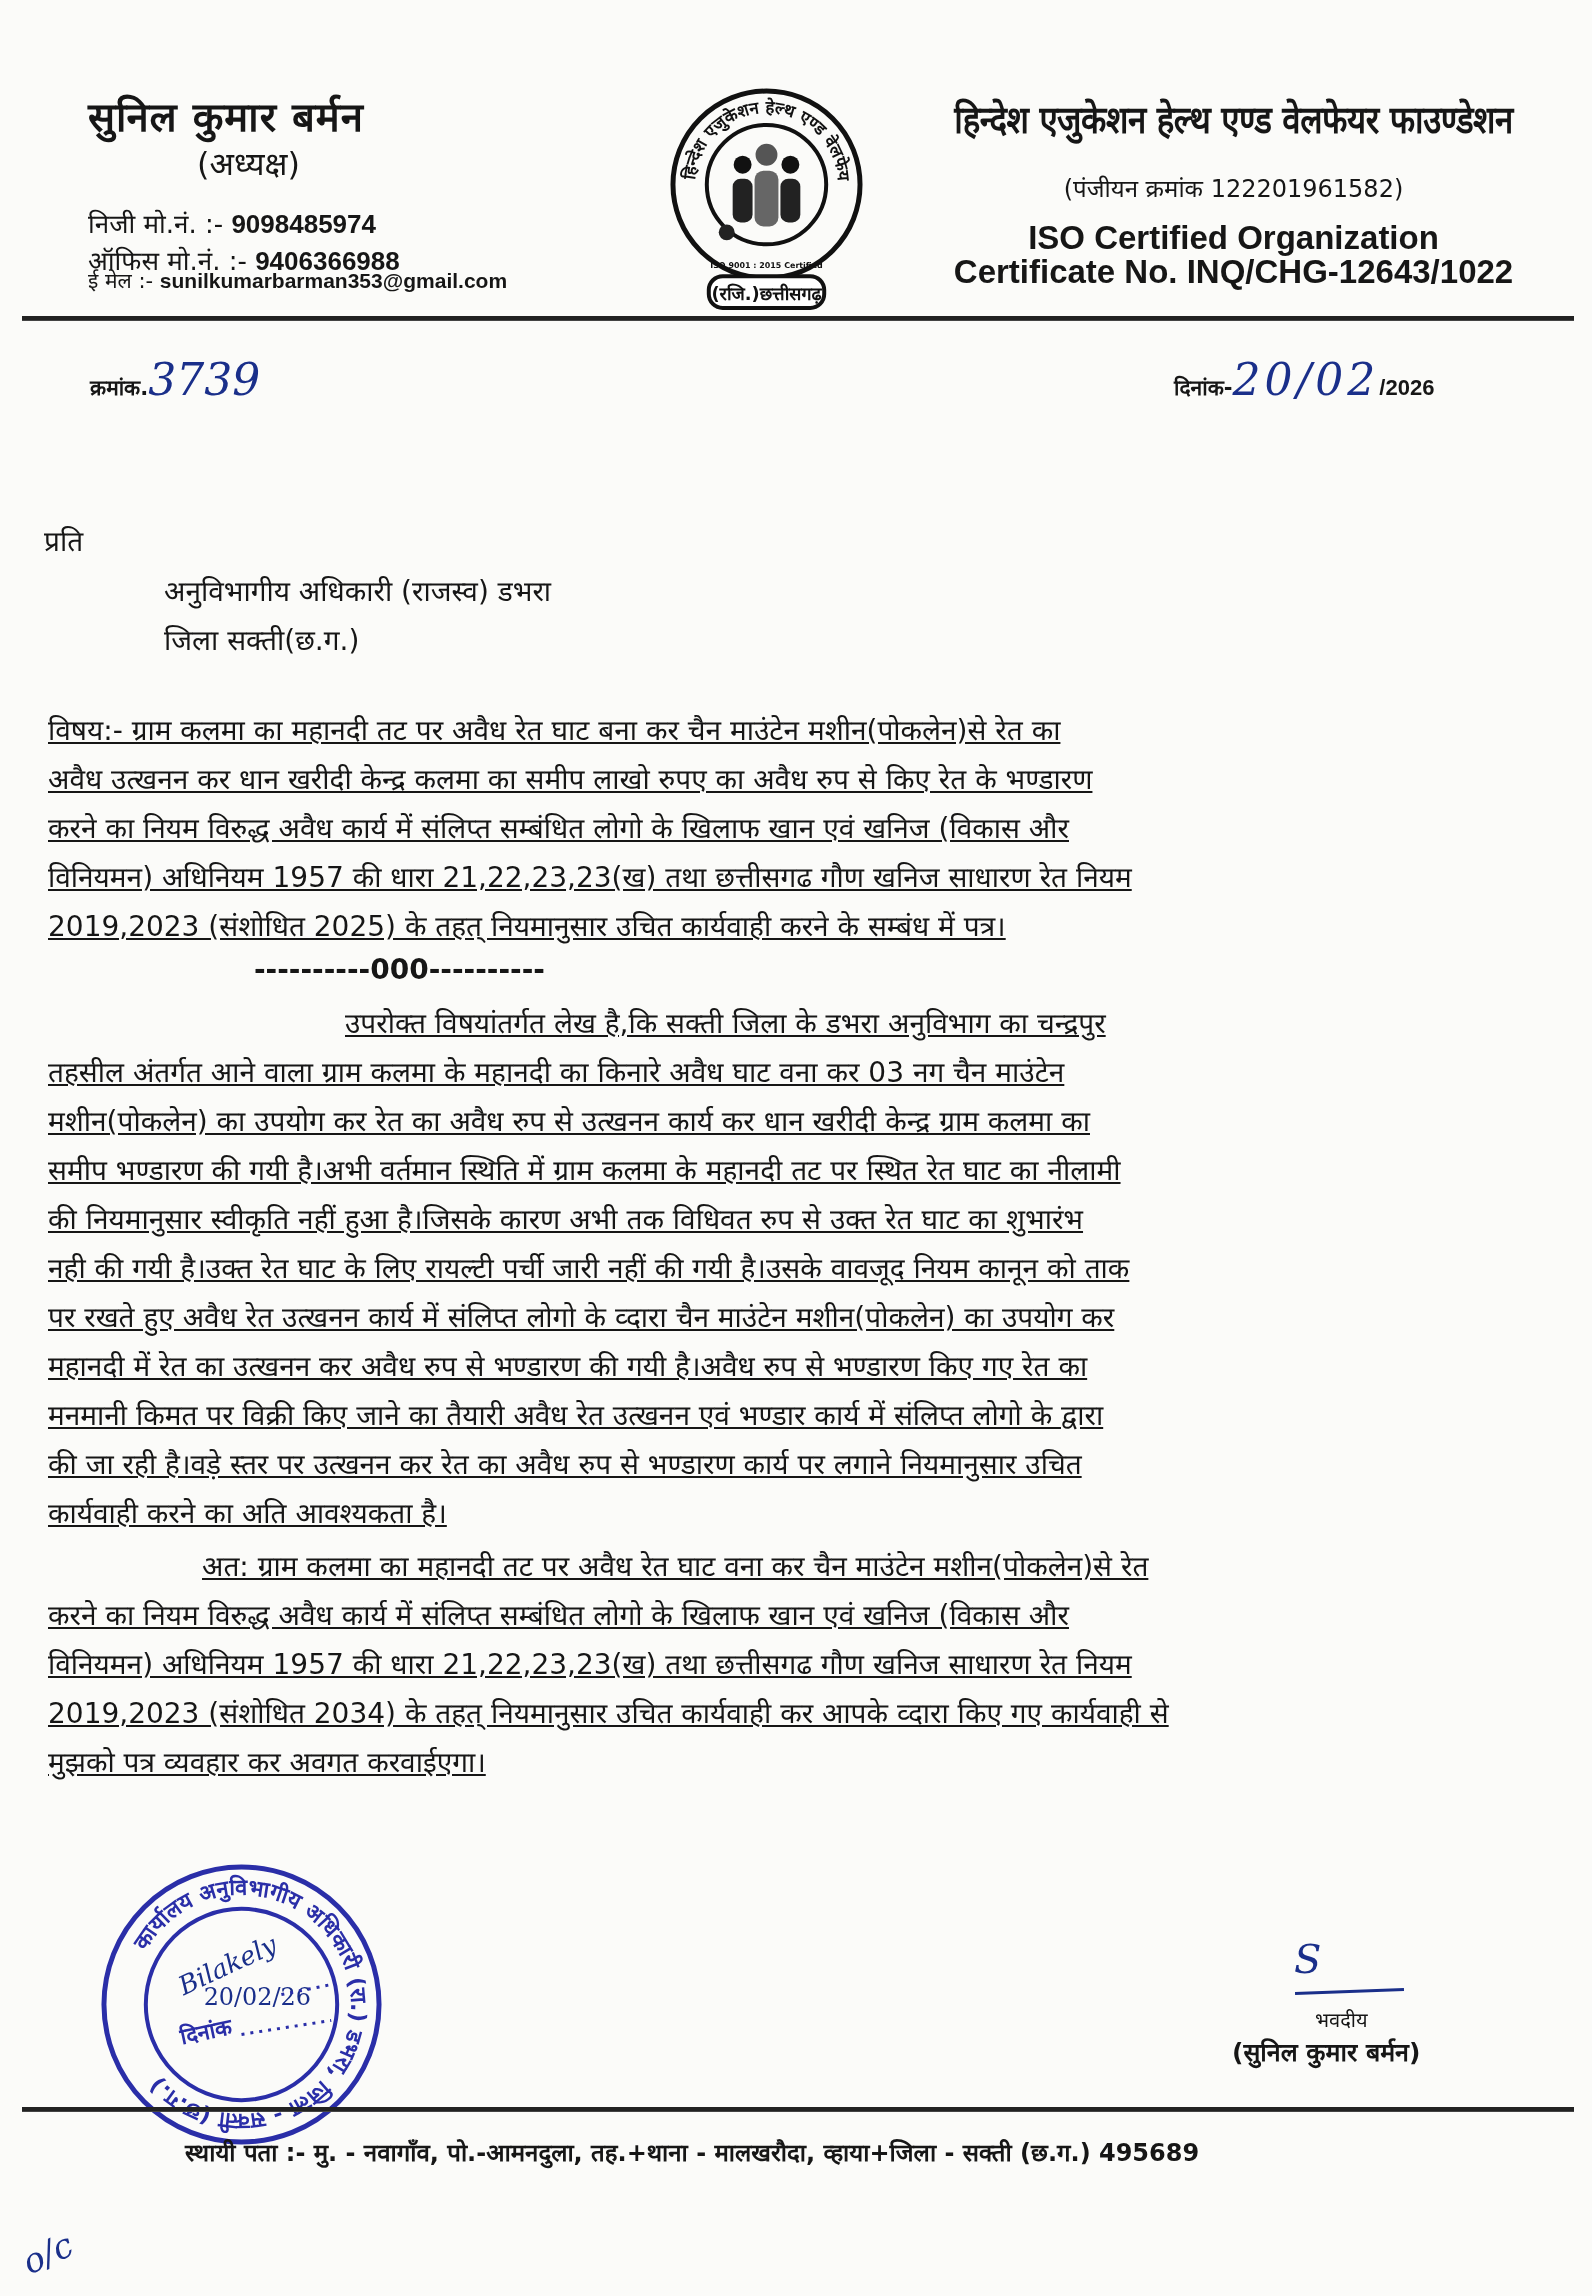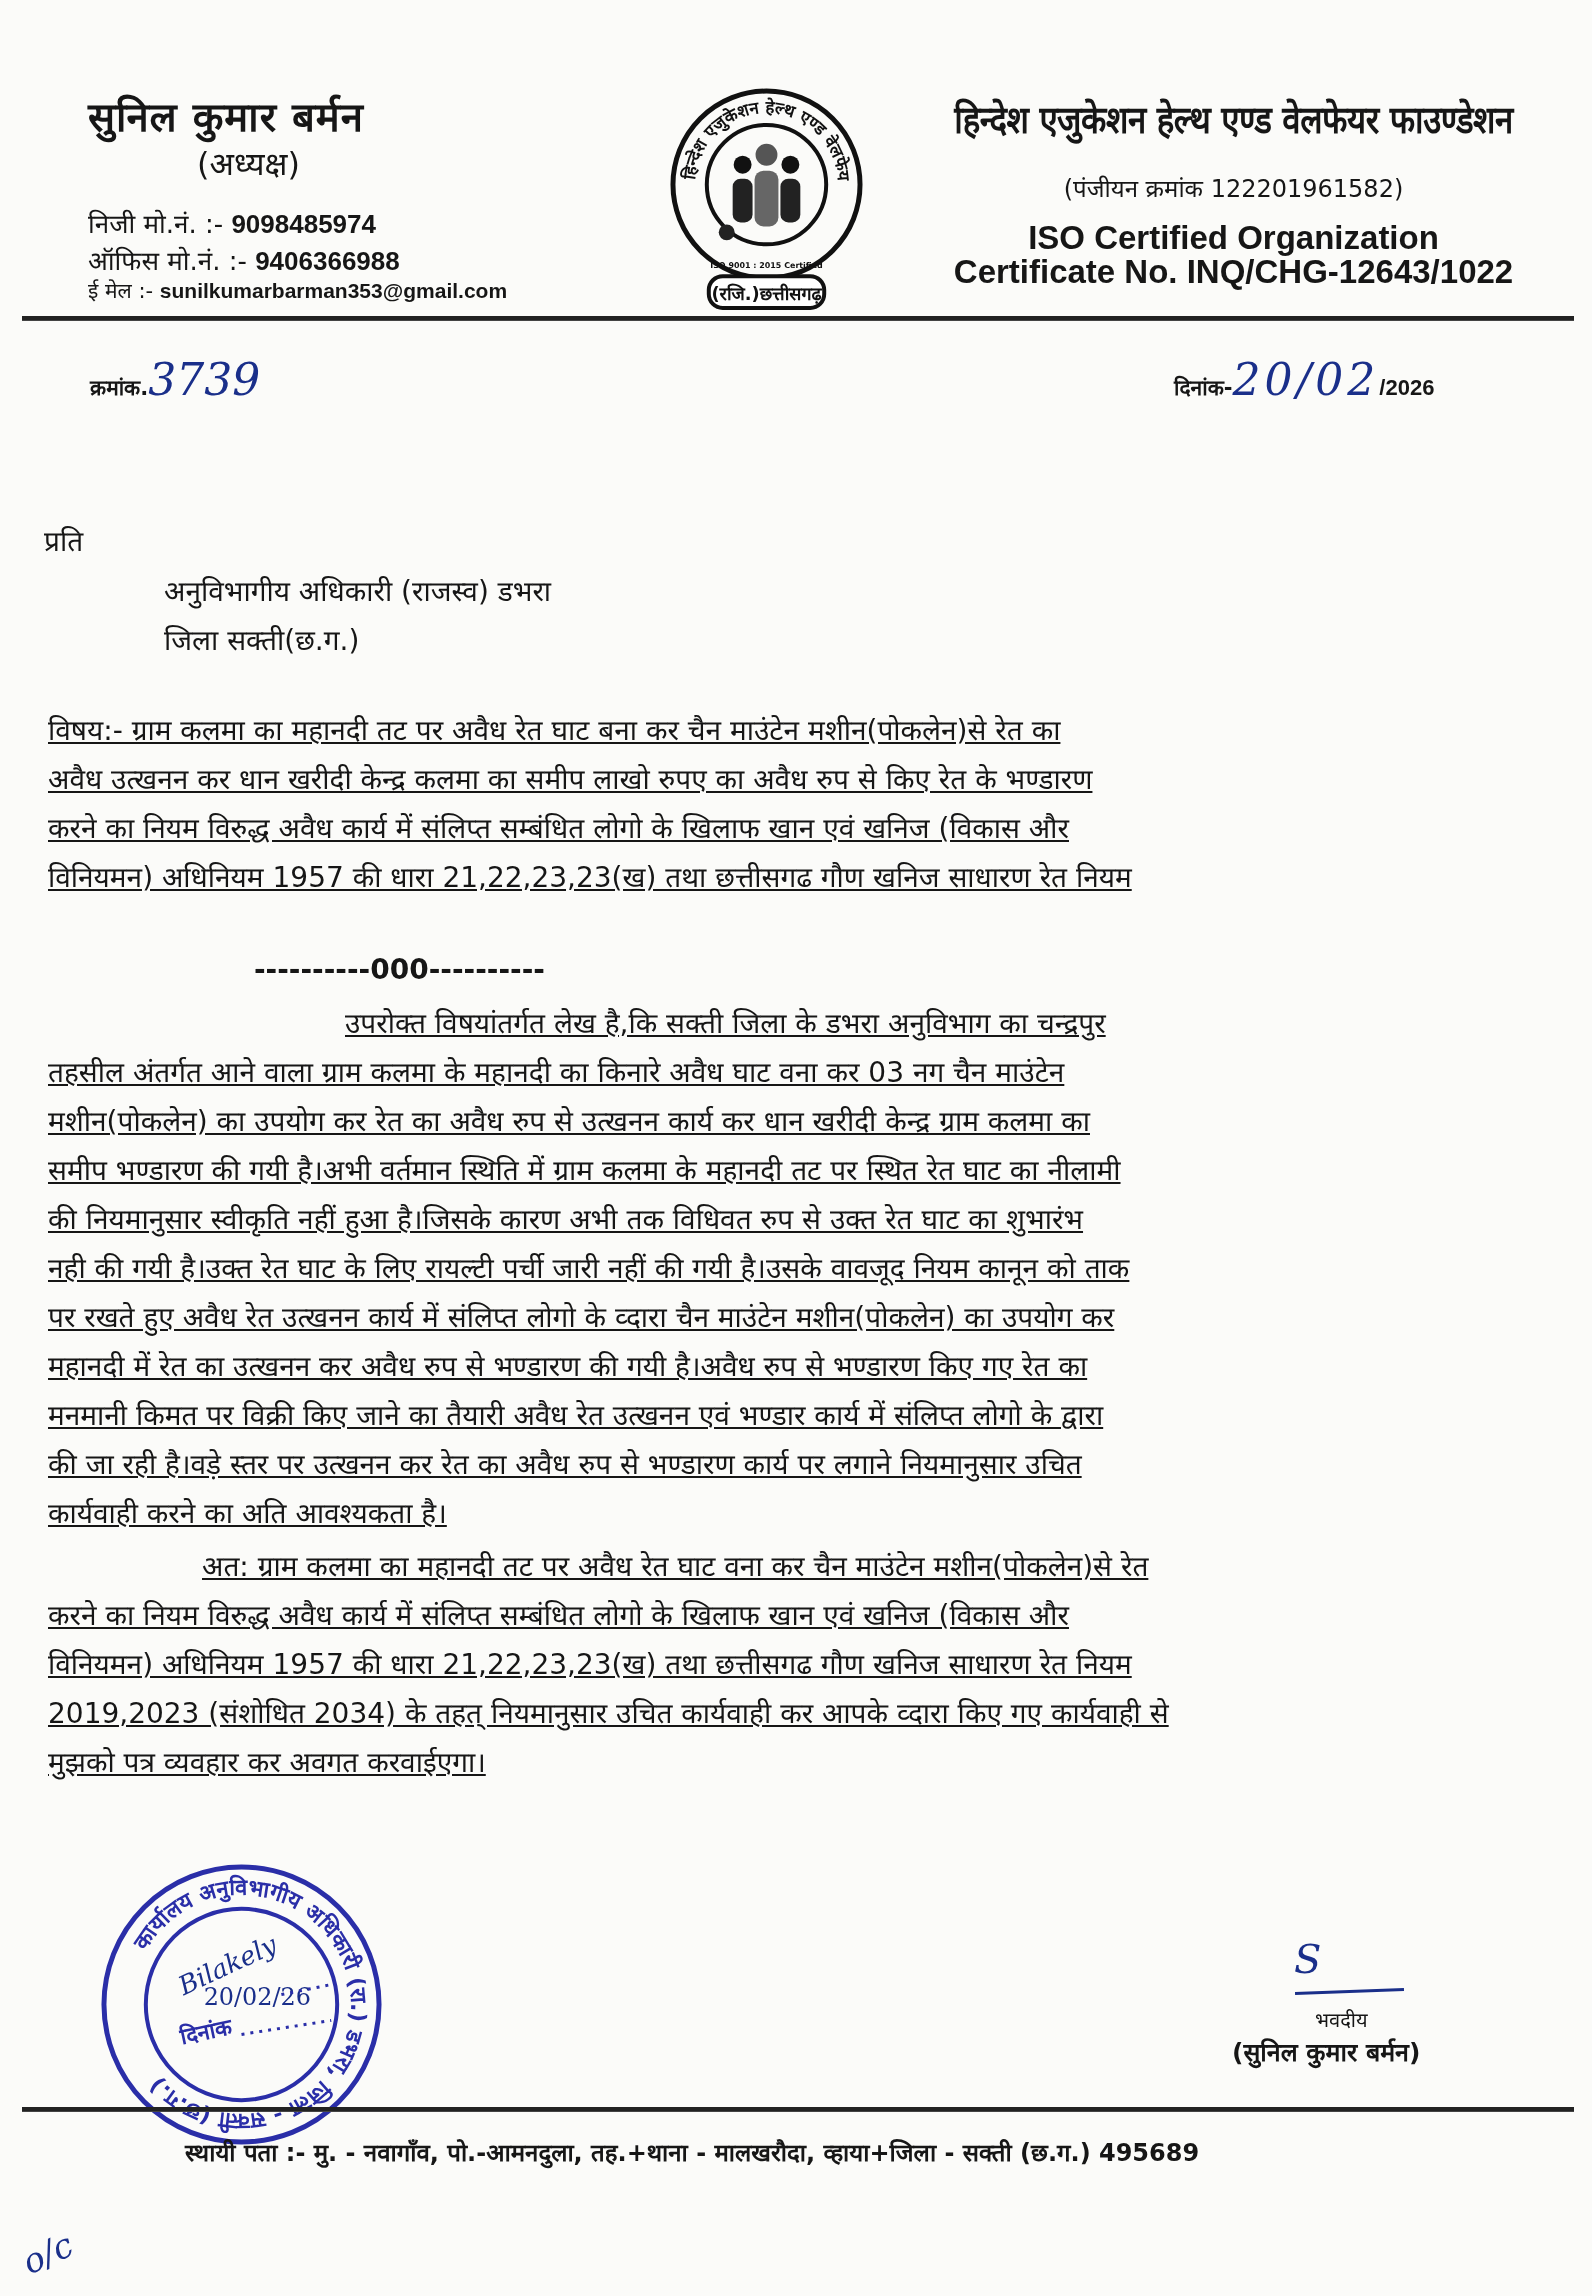--- a/index.html
+++ b/index.html
@@ -47,21 +47,21 @@
 <body>
 
 <div class="abs hdr-name">सुनिल कुमार बर्मन</div>
 <div class="abs hdr-role">(अध्यक्ष)</div>
 <div class="abs hdr-contact" style="top:205px">
   <span>निजी मो.नं. :- </span><span class="v">9098485974</span>
 </div>
 <div class="abs hdr-contact" style="top:242px">
   <span>ऑफिस मो.नं. :- </span><span class="v">9406366988</span>
 </div>
-<div class="abs hdr-contact" style="top:276px; font-size:21px">
+<div class="abs hdr-contact" style="top:266px; font-size:21px">
   <span>ई मेल :- </span><span class="v">sunilkumarbarman353@gmail.com</span>
 </div>
 
 <div class="abs logo">
   <svg width="199" height="239" viewBox="0 0 200 240">
     <defs>
       <path id="ringPath" d="M 28 100 A 72 72 0 1 1 172 100" fill="none"></path>
     </defs>
     <circle cx="100" cy="100" r="94" fill="none" stroke="#111" stroke-width="5"></circle>
     <circle cx="100" cy="100" r="60" fill="none" stroke="#111" stroke-width="4"></circle>
@@ -102,20 +102,21 @@
 
 <div class="abs txt" style="left:44px; top:517px;">प्रति</div>
 <div class="abs txt" style="left:164px; top:567px;">अनुविभागीय अधिकारी (राजस्व) डभरा</div>
 <div class="abs txt" style="left:164px; top:616px;">जिला सक्ती(छ.ग.)</div>
 
 <div class="abs para txt" style="top:706px;">
   <span class="line">विषय:- ग्राम कलमा का महानदी तट पर अवैध रेत घाट बना कर चैन माउंटेन मशीन(पोकलेन)से रेत का</span>
   <span class="line">अवैध उत्खनन कर धान खरीदी केन्द्र कलमा का समीप लाखो रुपए का अवैध रुप से किए रेत के भण्डारण</span>
   <span class="line">करने का नियम विरुद्ध अवैध कार्य में संलिप्त सम्बंधित लोगो के खिलाफ खान एवं खनिज (विकास और</span>
   <span class="line">विनियमन) अधिनियम 1957 की धारा 21,22,23,23(ख) तथा छत्तीसगढ गौण खनिज साधारण रेत नियम</span>
+  <span class="line">2019,2023 (संशोधित 2025) के तहत् नियमानुसार उचित कार्यवाही करने के सम्बंध में पत्र।</span>
 </div>
 <div class="abs sep" style="top:953px;">----------000----------</div>
 
 <div class="abs para txt" style="top:999px;">
   <span class="line" style="padding-left:297px">उपरोक्त विषयांतर्गत लेख है,कि सक्ती जिला के डभरा अनुविभाग का चन्द्रपुर</span>
   <span class="line">तहसील अंतर्गत आने वाला ग्राम कलमा के महानदी का किनारे अवैध घाट वना कर 03 नग चैन माउंटेन</span>
   <span class="line">मशीन(पोकलेन) का उपयोग कर रेत का अवैध रुप से उत्खनन कार्य कर धान खरीदी केन्द्र ग्राम कलमा का</span>
   <span class="line">समीप भण्डारण की गयी है।अभी वर्तमान स्थिति में ग्राम कलमा के महानदी तट पर स्थित रेत घाट का नीलामी</span>
   <span class="line">की नियमानुसार स्वीकृति नहीं हुआ है।जिसके कारण अभी तक विधिवत रुप से उक्त रेत घाट का शुभारंभ</span>
   <span class="line">नही की गयी है।उक्त रेत घाट के लिए रायल्टी पर्ची जारी नहीं की गयी है।उसके वावजूद नियम कानून को ताक</span>

